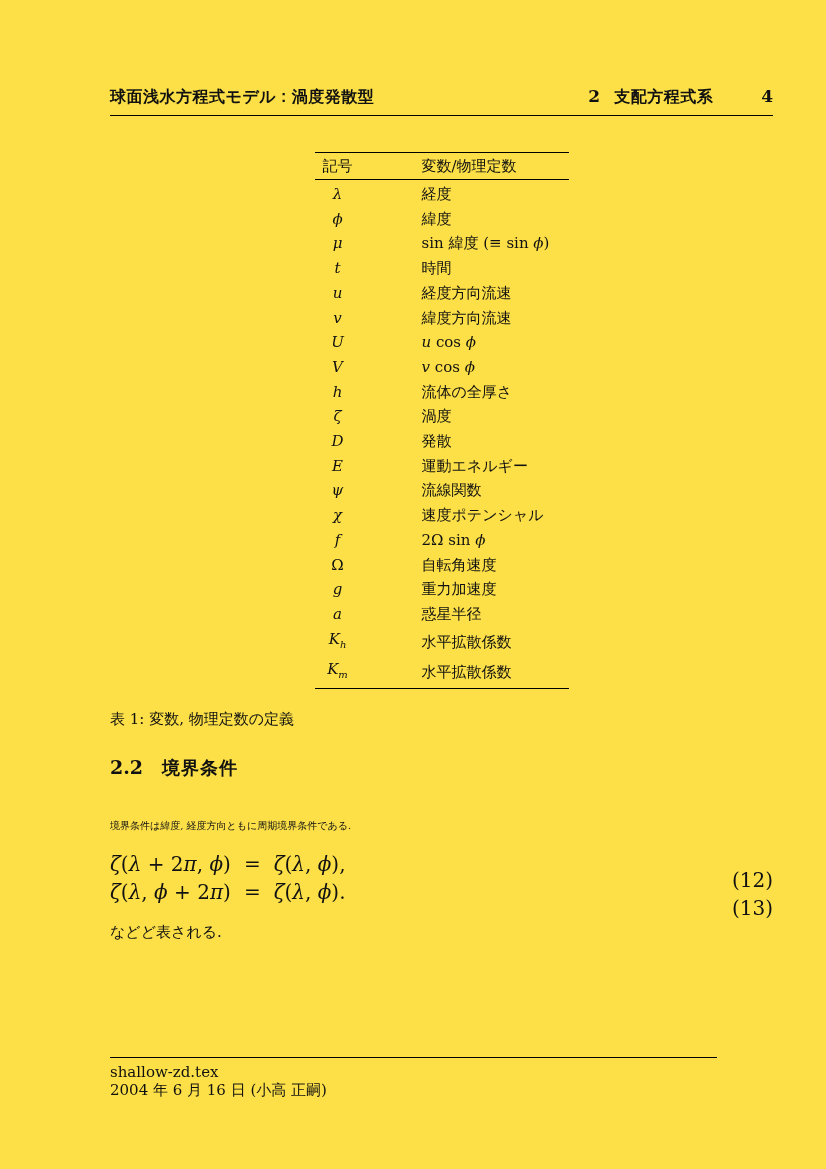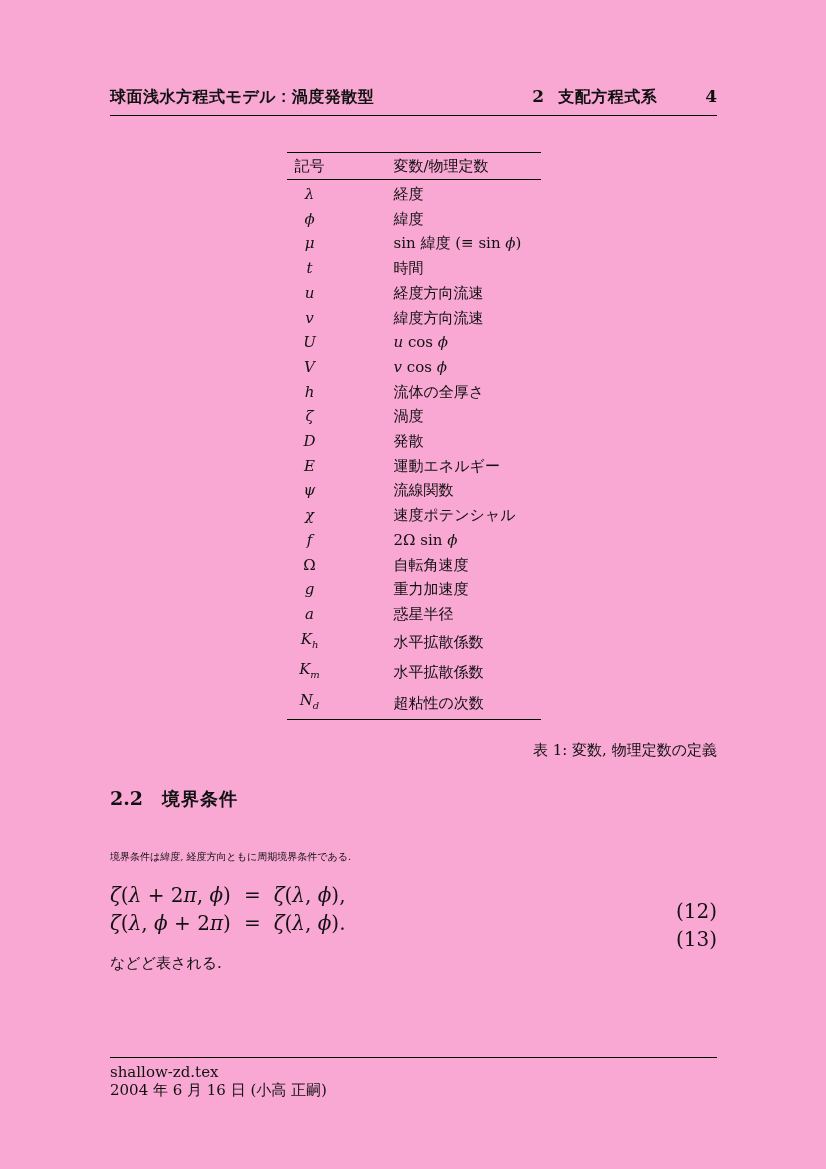--- a/index.html
+++ b/index.html
@@ -1,24 +1,24 @@
 <!DOCTYPE html>
 <html><head>
 <meta charset="utf-8">
 <style>
   html,body { margin:0; padding:0; background:#e8e8e8; }
   .page {
     position:relative;
     width:826px; height:1169px;
     margin:0 auto;
-    background:#f9a8d4;
+    background:#fde047;
     color:#111111;
     font-family:"DejaVu Serif", serif;
     box-sizing:border-box;
-    padding:86px 109px 0 110px;
+    padding:86px 53px 0 110px;
     overflow:hidden;
   }
   
   .header {
     display:flex; align-items:baseline;
     border-bottom:1px solid #000;
     padding-bottom:7px;
     font-weight:bold;
   }
   .h-title { font-family:"Liberation Sans", sans-serif; font-size:16px; letter-spacing:0.5px; }
@@ -47,21 +47,21 @@
   table.symtab th.desc, table.symtab td.desc {
     width:208px; box-sizing:border-box; padding-left:61px; text-align:left; white-space:nowrap;
   }
   table.symtab td { height:22.7px; line-height:22.7px; vertical-align:middle; }
   table.symtab td.sym { width:44px; text-align:center; font-size:15px; }
   table.symtab tbody tr:first-child td { padding-top:3px; }
   .it { font-style:italic; }
   .rm { font-style:normal; }
   sub.it { font-size:10px; font-style:italic; }
 
-  .caption { text-align:right; margin-top:21px; font-size:15px; }
+  .caption { text-align:left; margin-top:21px; font-size:15px; }
 
   
   .secheading {
     margin-top:27px;
     display:flex; align-items:baseline;
     font-weight:bold;
   }
   .secnum { font-size:19px; margin-right:19px; }
   .sectitle { font-family:"Liberation Sans", sans-serif; font-size:18px; letter-spacing:1px; }
 
@@ -181,24 +181,20 @@
           <td class="desc"><span class="rm">惑星半径</span></td>
         </tr>
         <tr>
           <td class="sym"><span class="it">K</span><sub class="it">h</sub></td>
           <td class="desc"><span class="rm">水平拡散係数</span></td>
         </tr>
         <tr>
           <td class="sym"><span class="it">K</span><sub class="it">m</sub></td>
           <td class="desc"><span class="rm">水平拡散係数</span></td>
         </tr>
-        <tr>
-          <td class="sym"><span class="it">N</span><sub class="it">d</sub></td>
-          <td class="desc"><span class="rm">超粘性の次数</span></td>
-        </tr>
       </tbody>
   </table>
 
   <div class="caption">表 1: 変数, 物理定数の定義</div>
 
   <div class="secheading">
     <span class="secnum">2.2</span>
     <span class="sectitle">境界条件</span>
   </div>
 

